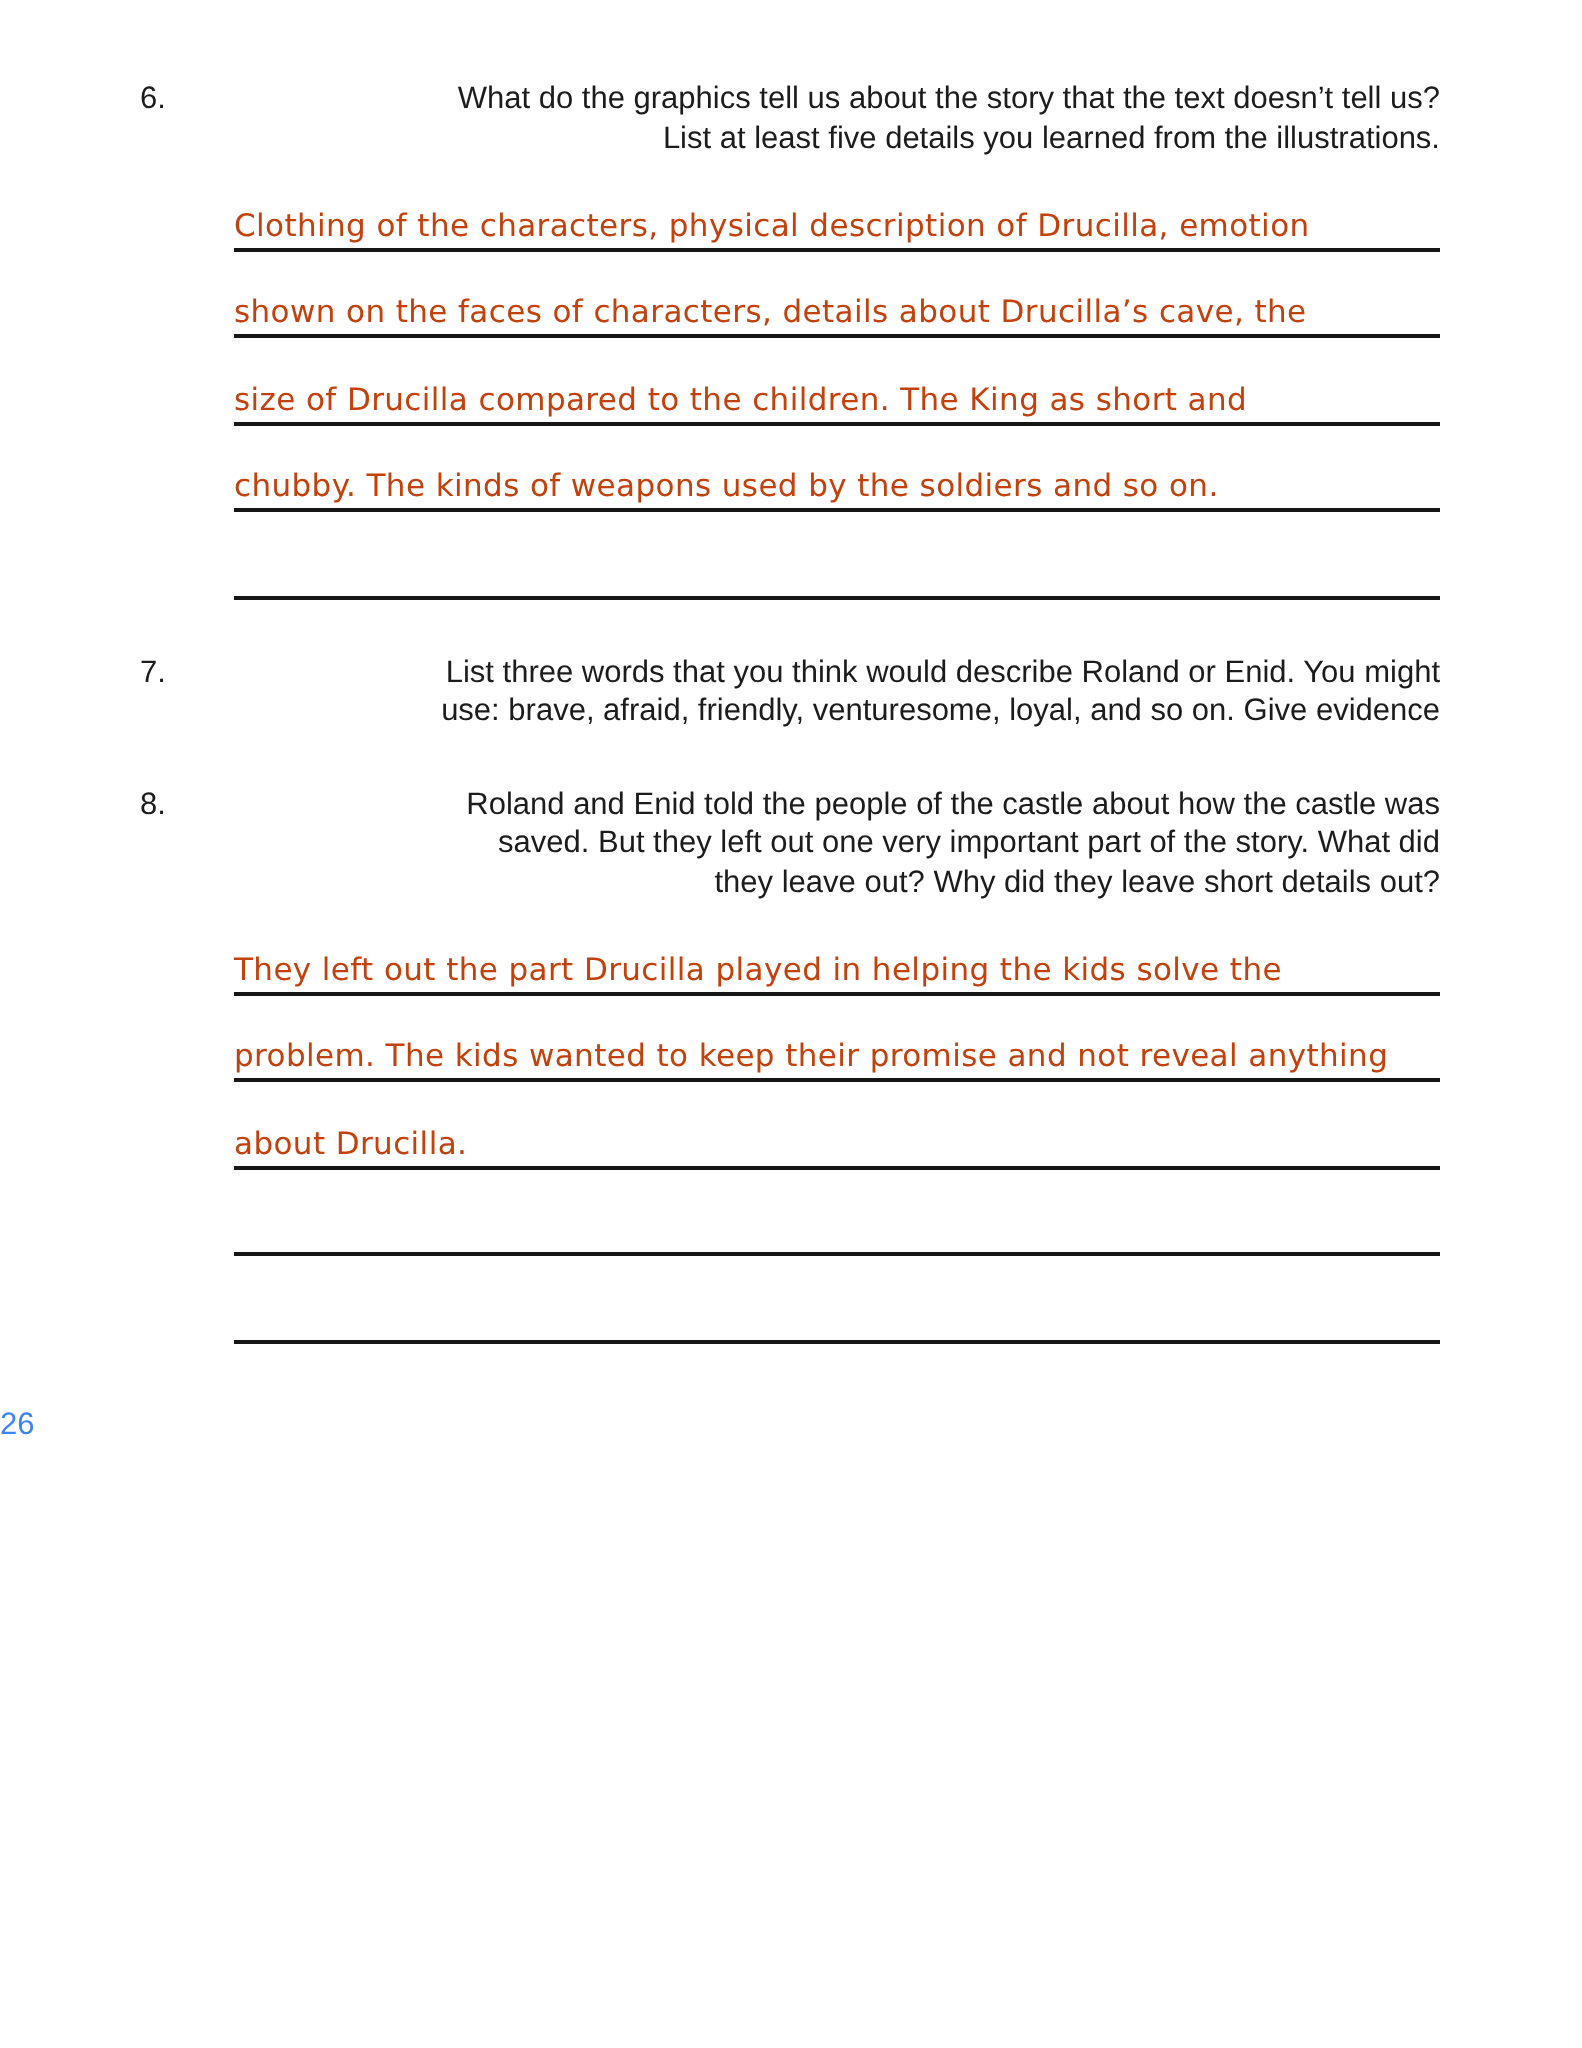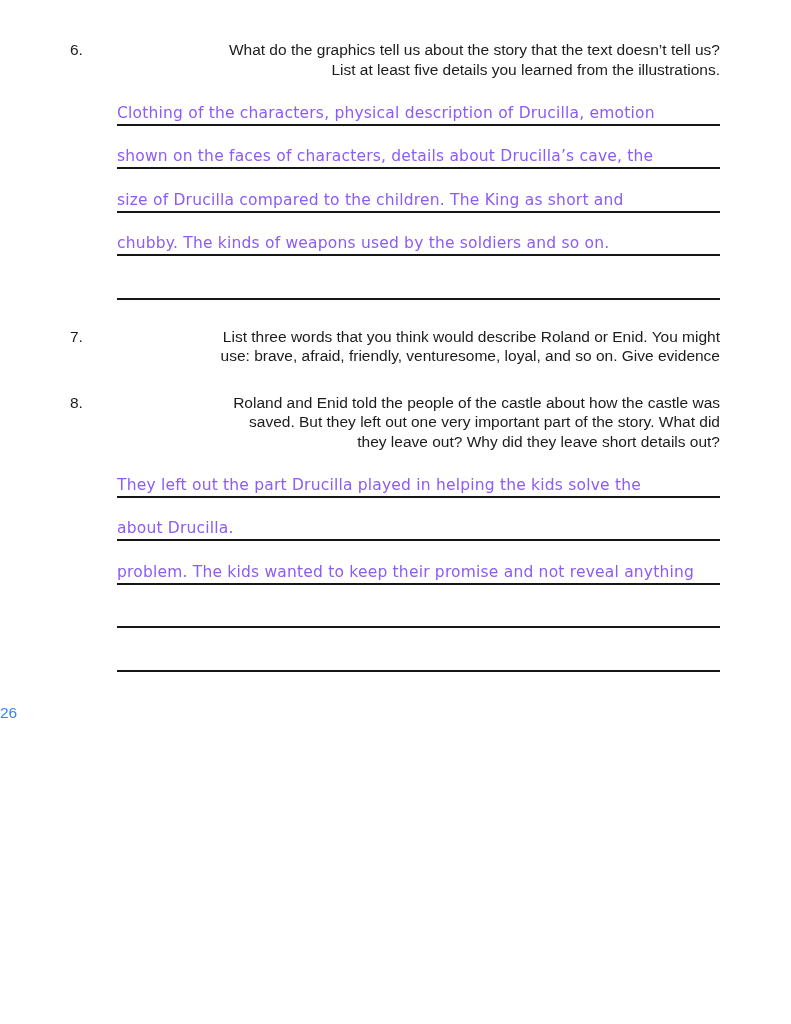--- a/index.html
+++ b/index.html
@@ -52,21 +52,21 @@
     display: flex;
     align-items: flex-end;
     box-sizing: border-box;
   }
   .answer-text {
     font-family: "DejaVu Sans", sans-serif;
     font-size: 15.5px;
     line-height: 20px;
     letter-spacing: 0.2px;
     white-space: nowrap;
-    color: #8b5cf6;
+    color: #c2410c;
     padding-bottom: 1px;
   }
   .page-footer {
     margin-top: 32px;
     text-align: left;
     font-size: 15.5px;
     color: #3b82f6;
   }
 </style>
 </head>
@@ -117,24 +117,24 @@
       <div class="prompt">
         <div class="prompt-line">Roland and Enid told the people of the castle about how the castle was</div>
         <div class="prompt-line">saved. But they left out one very important part of the story. What did</div>
         <div class="prompt-line">they leave out? Why did they leave short details out?</div>
       </div>
       <div class="answers">
         <div class="answer-line">
             <span class="answer-text">They left out the part Drucilla played in helping the kids solve the</span>
           </div>
         <div class="answer-line">
-            <span class="answer-text">about Drucilla.</span>
+            <span class="answer-text">problem. The kids wanted to keep their promise and not reveal anything</span>
           </div>
         <div class="answer-line">
-            <span class="answer-text">problem. The kids wanted to keep their promise and not reveal anything</span>
+            <span class="answer-text">about Drucilla.</span>
           </div>
         <div class="answer-line">
             <span class="answer-text"></span>
           </div>
         <div class="answer-line">
             <span class="answer-text"></span>
           </div>
       </div>
     </div>
   </div>

